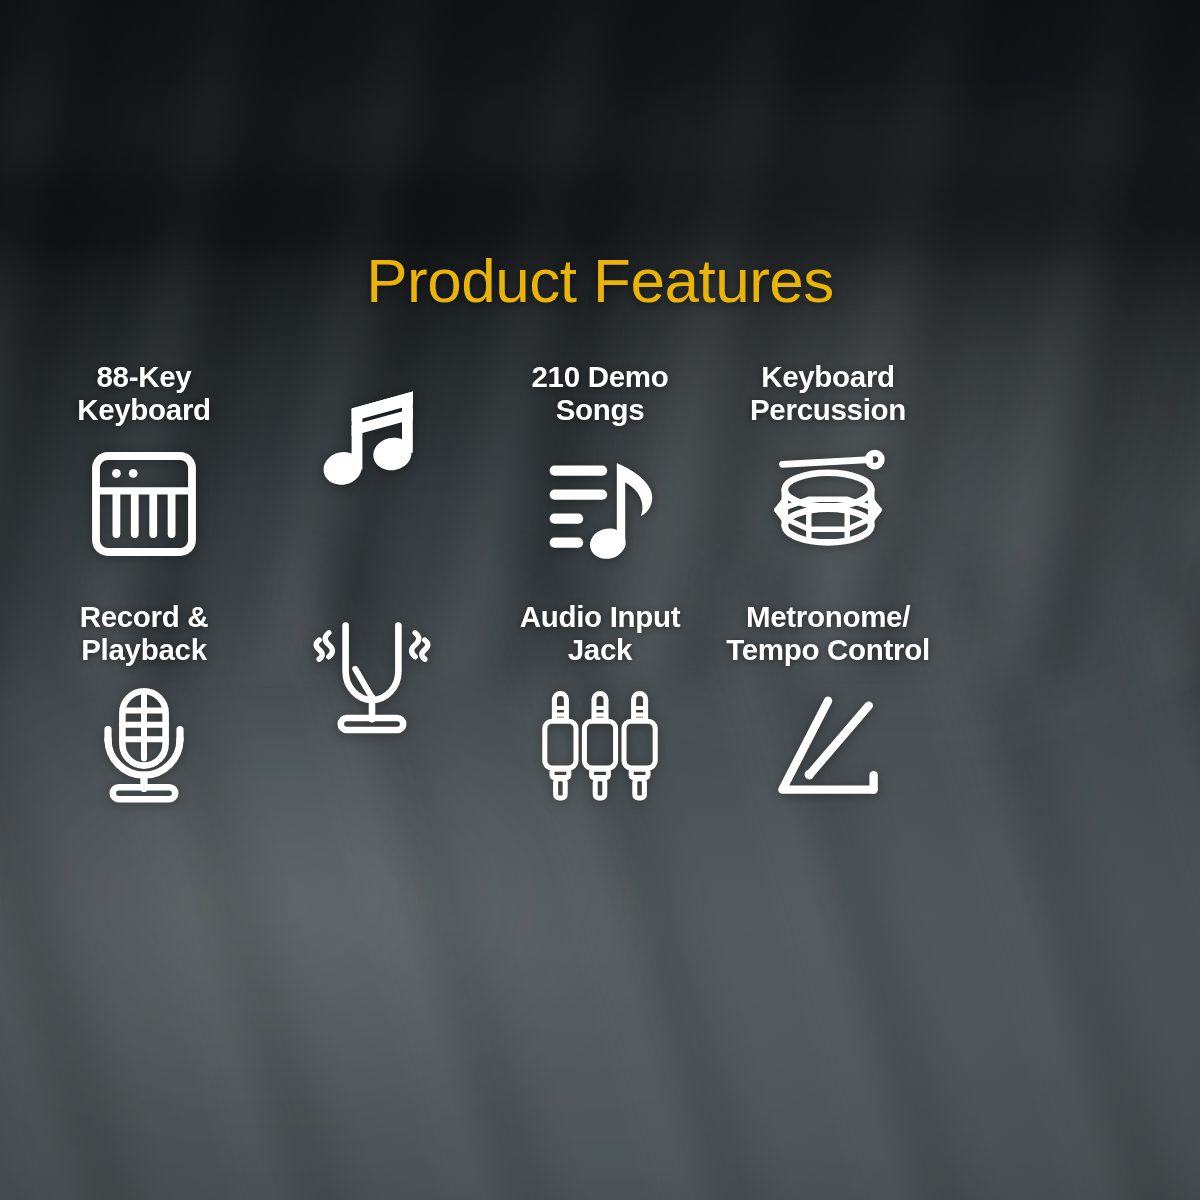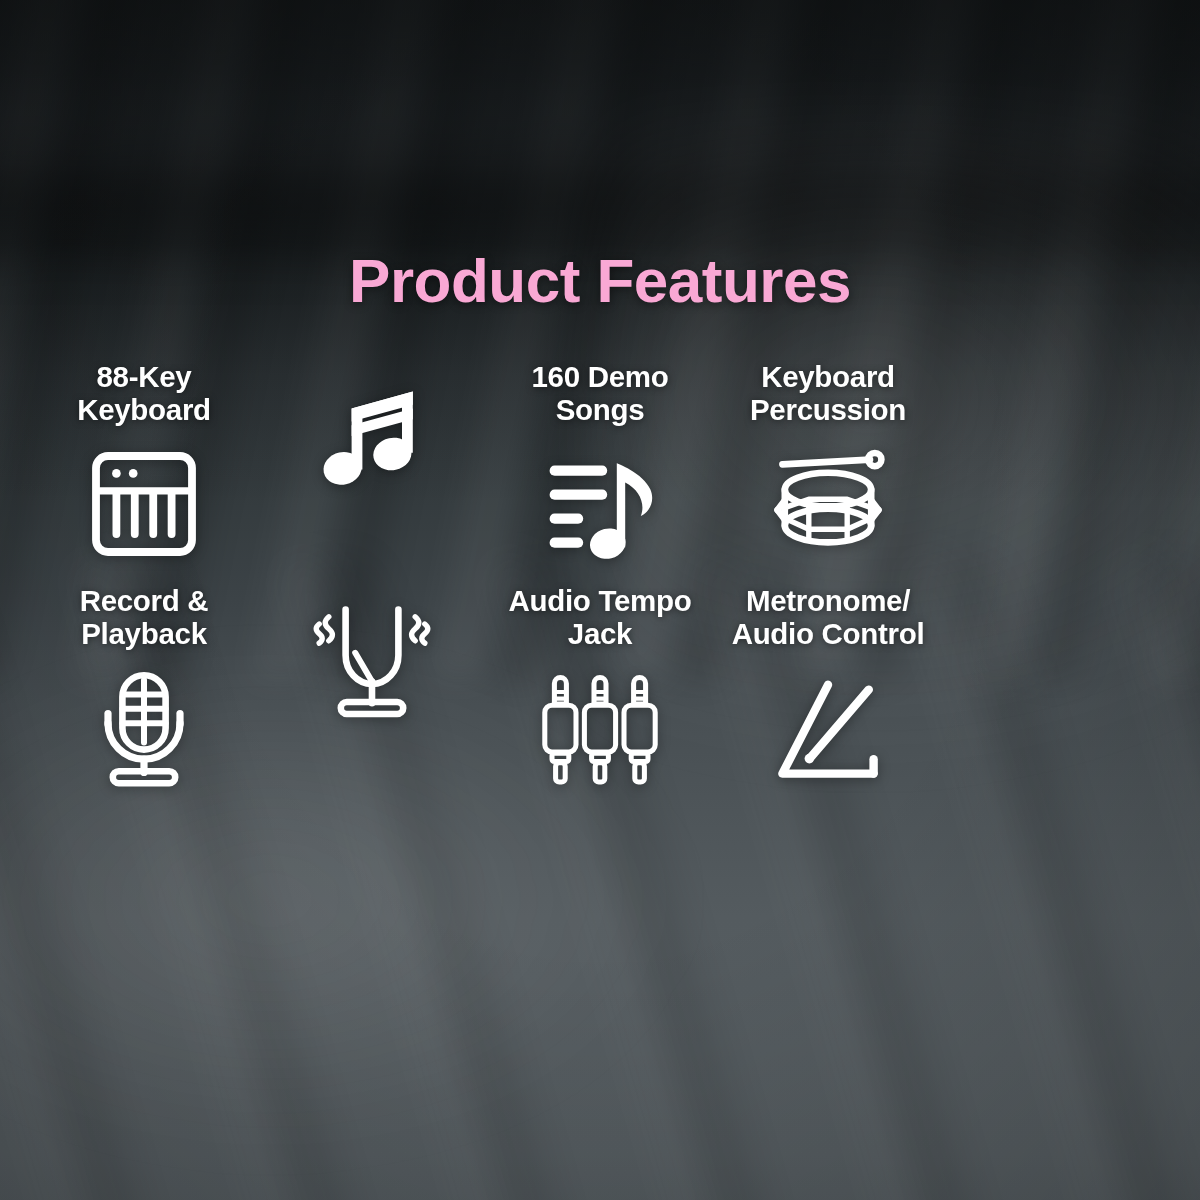--- a/index.html
+++ b/index.html
@@ -92,36 +92,36 @@
   
   #content{
     position:relative; z-index:2;
     width:1200px; height:1200px;
     display:flex; flex-direction:column; align-items:center;
   }
 
   #page-title{
     margin-top:250px;
     font-size:62px;
-    font-weight:700;
+    font-weight:400;
     letter-spacing:-0.5px;
-    color:#f9a8d4;
+    color:#eab308;
     text-align:right;
     line-height:1;
     text-shadow:0 2px 10px rgba(0,0,0,.45);
   }
 
   .feature-grid{
     width:1140px;
     display:grid;
     grid-template-columns:repeat(5, 1fr);
     margin-top:48px;
     row-gap:4px;
   }
-  .feature-grid.row-two{ margin-top:20px; }
+  .feature-grid.row-two{ margin-top:36px; }
 
   .feature-cell{
     display:flex;
     flex-direction:column;
     align-items:center;
     justify-content:flex-start;
   }
 
   .feature-label{
     color:#ffffff;
@@ -184,21 +184,21 @@
           <path d="M33 78 L33 27 L84 13 L84 64 L75 64 L75 25 L42 34 L42 78 Z"></path>
           <polygon points="33,27 84,13 84,24 33,38"></polygon>
           <polygon points="33,41 84,27 84,36 33,50"></polygon>
           <ellipse cx="25.5" cy="77" rx="16" ry="13.5" transform="rotate(-12 25.5 77)"></ellipse>
           <ellipse cx="67" cy="65" rx="16" ry="13.5" transform="rotate(-12 67 65)"></ellipse>
         </svg>
       </div>
     </div>
 
     <div class="feature-cell">
-      <div class="feature-label">160 Demo
+      <div class="feature-label">210 Demo
 Songs</div>
       <div class="feature-icon">
         <svg viewBox="0 0 100 100" fill="#fff" stroke="none">
           <rect x="8" y="18" width="48" height="8.5" rx="4.2"></rect>
           <rect x="8" y="38" width="48" height="8.5" rx="4.2"></rect>
           <rect x="8" y="58" width="28" height="8.5" rx="4.2"></rect>
           <rect x="8" y="78" width="28" height="8.5" rx="4.2"></rect>
           <path d="M64 86 L64 16 C64 16 86 24 92 38 C96.5 48.5 90 58 84 60 C88 50 83 38 71 32 L71 86 Z"></path>
           <ellipse cx="56.5" cy="83" rx="15" ry="12.5" transform="rotate(-14 56.5 83)"></ellipse>
         </svg>
@@ -261,21 +261,21 @@
           <rect x="24" y="85" width="52" height="10" rx="5" ry="5" stroke-width="5.5"></rect>
           <path d="M14 14 q-6 5 0 10 q6 5 0 10" stroke-width="4.5"></path>
           <path d="M6 20 q-5 4 0 8 q5 4 0 8" stroke-width="4.5"></path>
           <path d="M86 14 q6 5 0 10 q-6 5 0 10" stroke-width="4.5"></path>
           <path d="M94 20 q5 4 0 8 q-5 4 0 8" stroke-width="4.5"></path>
         </svg>
       </div>
     </div>
 
     <div class="feature-cell">
-      <div class="feature-label">Audio Tempo
+      <div class="feature-label">Audio Input
 Jack</div>
       <div class="feature-icon">
         <svg viewBox="0 0 100 100" fill="none" stroke="#fff" stroke-width="4.2" stroke-linecap="round" stroke-linejoin="round">
           <g>
             <path d="M12 13 a5 5 0 0 1 10 0 L22 30 L12 30 Z"></path>
             <line x1="12.5" y1="20" x2="21.5" y2="20" stroke-width="3.4"></line>
             <line x1="12.5" y1="25.5" x2="21.5" y2="25.5" stroke-width="3.4"></line>
             <rect x="4" y="31" width="26" height="39" rx="6" ry="6"></rect>
             <rect x="10" y="71" width="14" height="7" rx="2" ry="2"></rect>
             <rect x="13" y="79" width="8" height="16" rx="3" ry="3"></rect>
@@ -296,21 +296,21 @@
             <rect x="10" y="71" width="14" height="7" rx="2" ry="2"></rect>
             <rect x="13" y="79" width="8" height="16" rx="3" ry="3"></rect>
           </g>
         </svg>
       </div>
     </div>
 
 
     <div class="feature-cell">
       <div class="feature-label">Metronome/
-Audio Control</div>
+Tempo Control</div>
       <div class="feature-icon">
         <svg viewBox="0 0 100 100" fill="none" stroke="#fff" stroke-width="7" stroke-linecap="round" stroke-linejoin="round">
           <path d="M50 14 L12 88 L88 88"></path>
           <path d="M88 88 L88 76"></path>
           <line x1="36" y1="74" x2="84" y2="18"></line>
           <circle cx="34.5" cy="75.5" r="4" fill="#fff" stroke="none"></circle>
         </svg>
       </div>
     </div>
 

